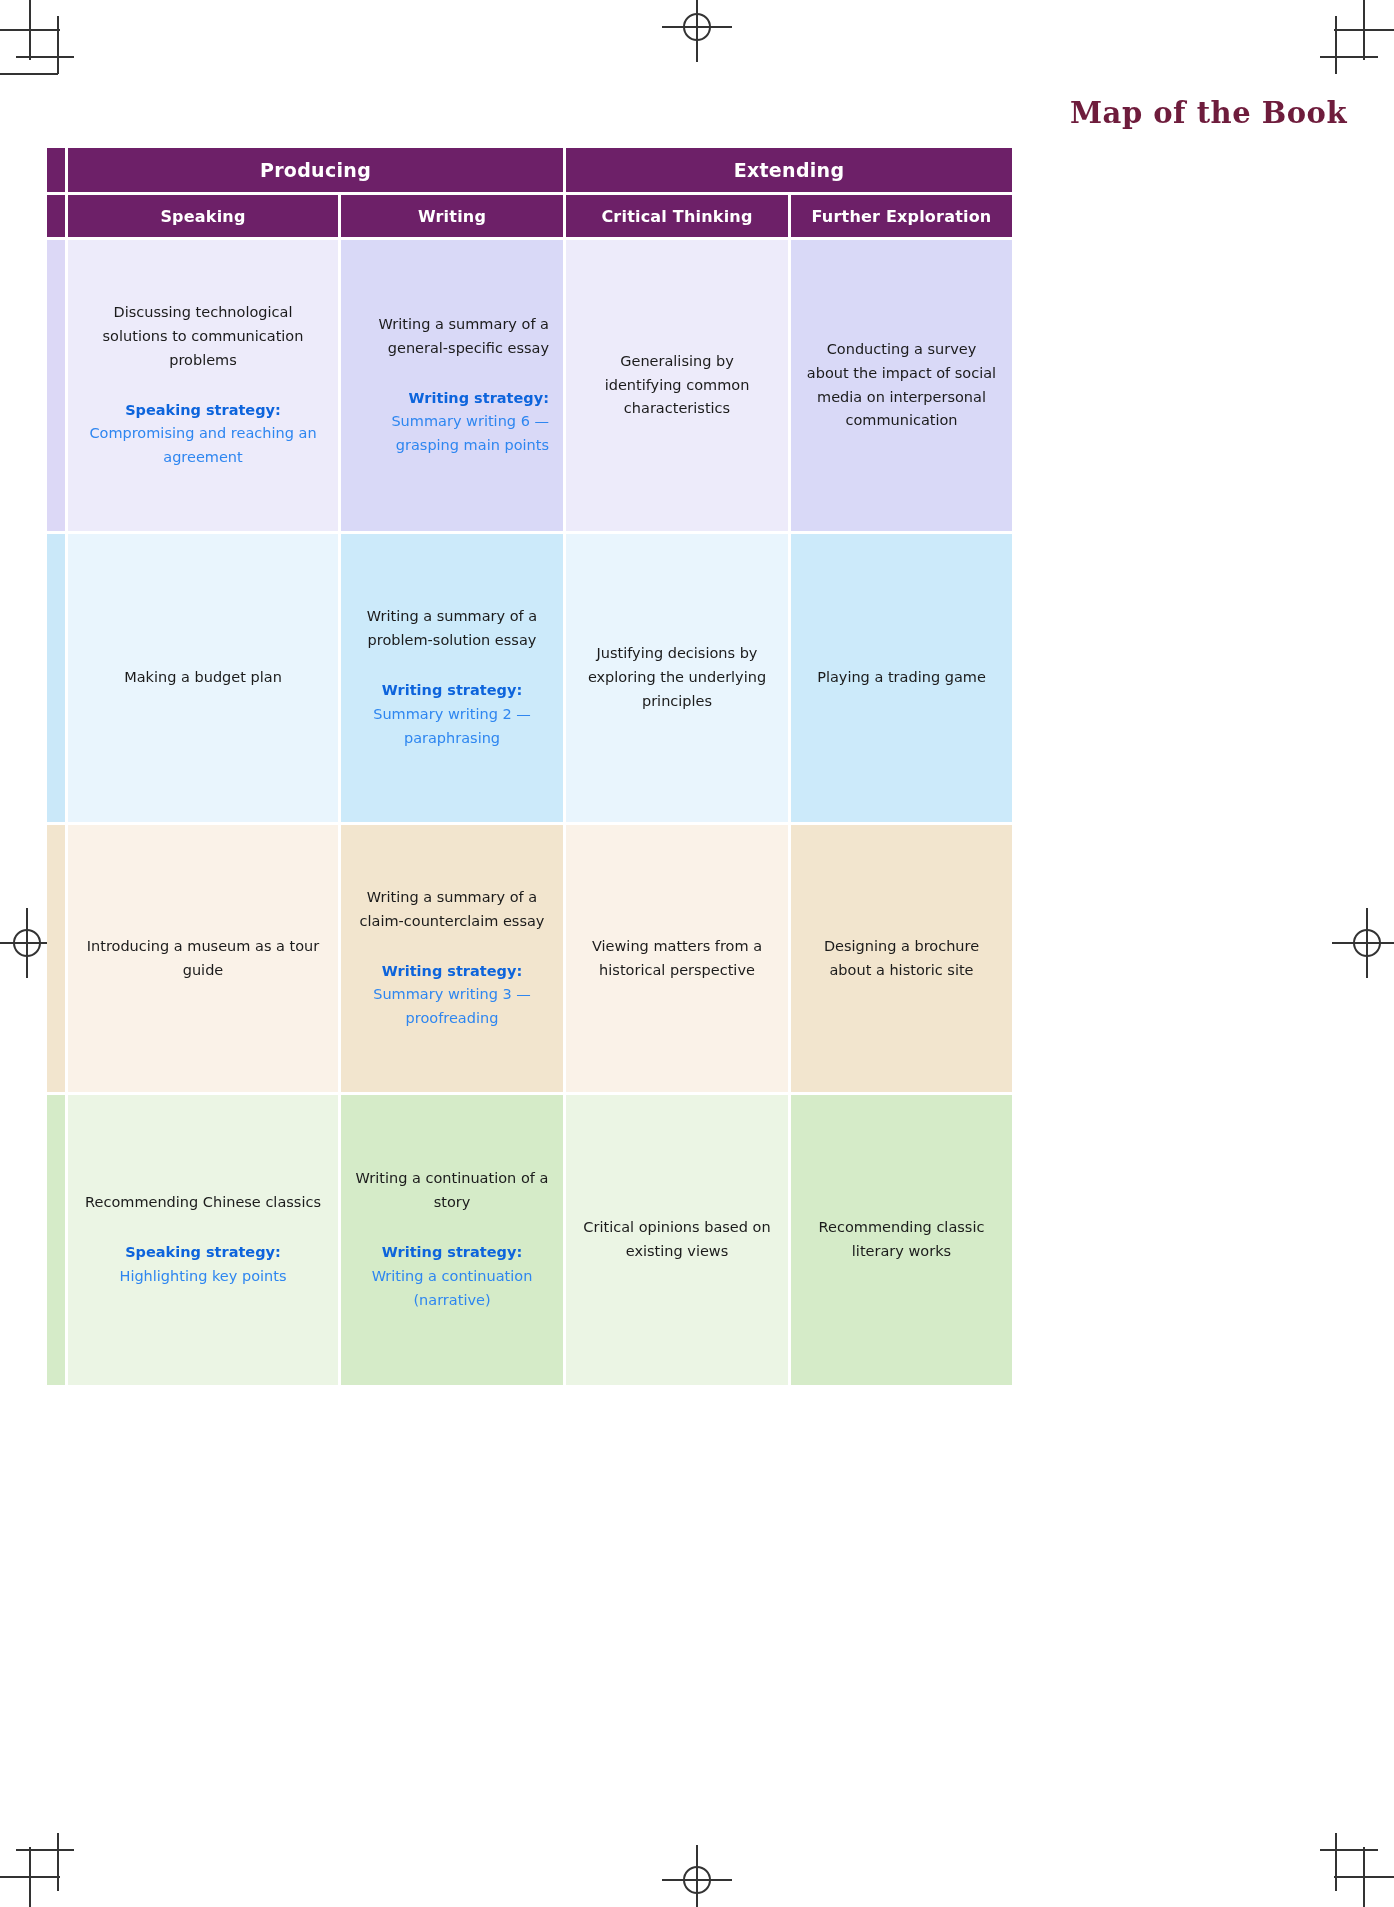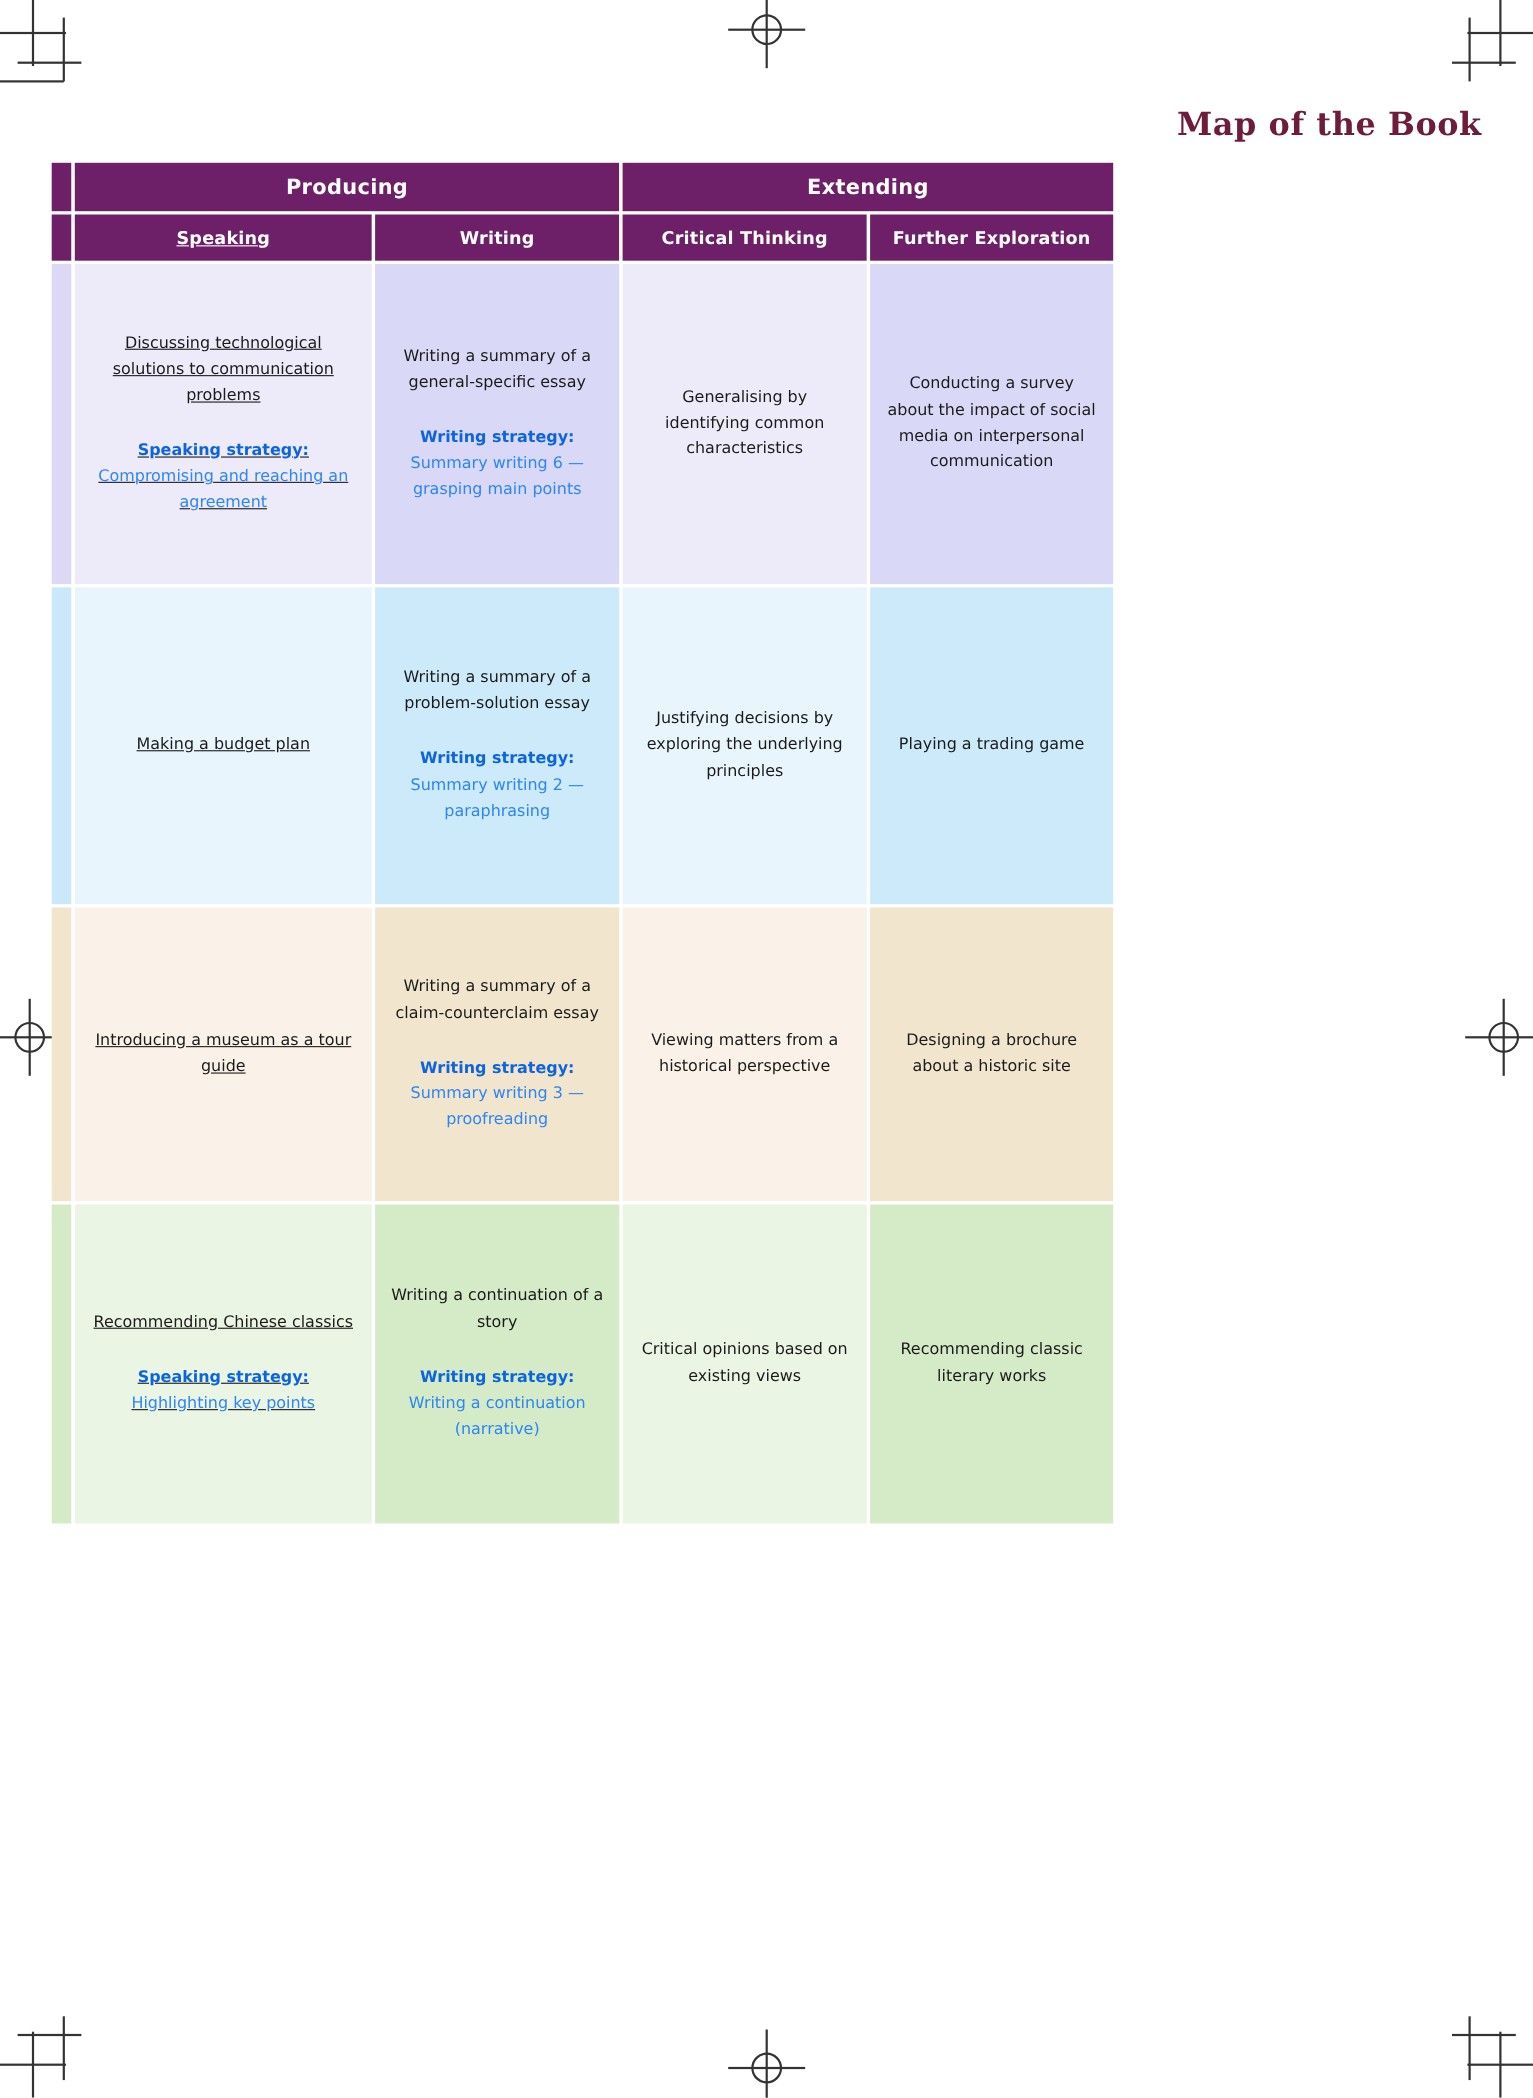--- a/index.html
+++ b/index.html
@@ -77,21 +77,21 @@
     font-weight: bold;
     font-size: 16px;
     display: flex;
     align-items: center;
     justify-content: center;
     letter-spacing: 0.2px;
   }
   .divider { flex: 0 0 3px; background: #ffffff; }
 
   
-  .c1 { flex: 0 0 270px; text-decoration: underline; }
+  .c1 { flex: 0 0 270px; }
   .c2 { flex: 0 0 222px; }
   .c3 { flex: 0 0 222px; }
   .c4 { flex: 0 0 221px; }
   .g-left  { flex: 0 0 495px; }
   .g-right { flex: 0 0 446px; }
 
   
   .brow { display: flex; width: 100%; margin-top: 3px; }
   .brow .spine { width: 18px; flex: 0 0 18px; }
   .cell {
@@ -204,21 +204,21 @@
     <div class="spine" style="background: rgb(220, 216, 246);"></div>
     <div class="spine-gap"></div>
     <div class="cell c1" style="background: rgb(237, 235, 250);">
       <span class="task">Discussing technological solutions to communication problems</span>
       <span class="strategy">
         <span class="slabel">Speaking strategy:</span>
         <span class="sval">Compromising and reaching an agreement</span>
       </span>
     </div>
     <div class="divider"></div>
-    <div class="cell c2" style="background: rgb(217, 217, 247);">
+    <div class="cell c2" style="background: rgb(217, 217, 247); text-align: right;">
       <span class="task">Writing a summary of a general-specific essay</span>
       <span class="strategy">
         <span class="slabel">Writing strategy:</span>
         <span class="sval">Summary writing 6 — grasping main points</span>
       </span>
     </div>
     <div class="divider"></div>
     <div class="cell c3" style="background: rgb(237, 235, 250);">
       <span class="task">Generalising by identifying common characteristics</span>
     </div>

